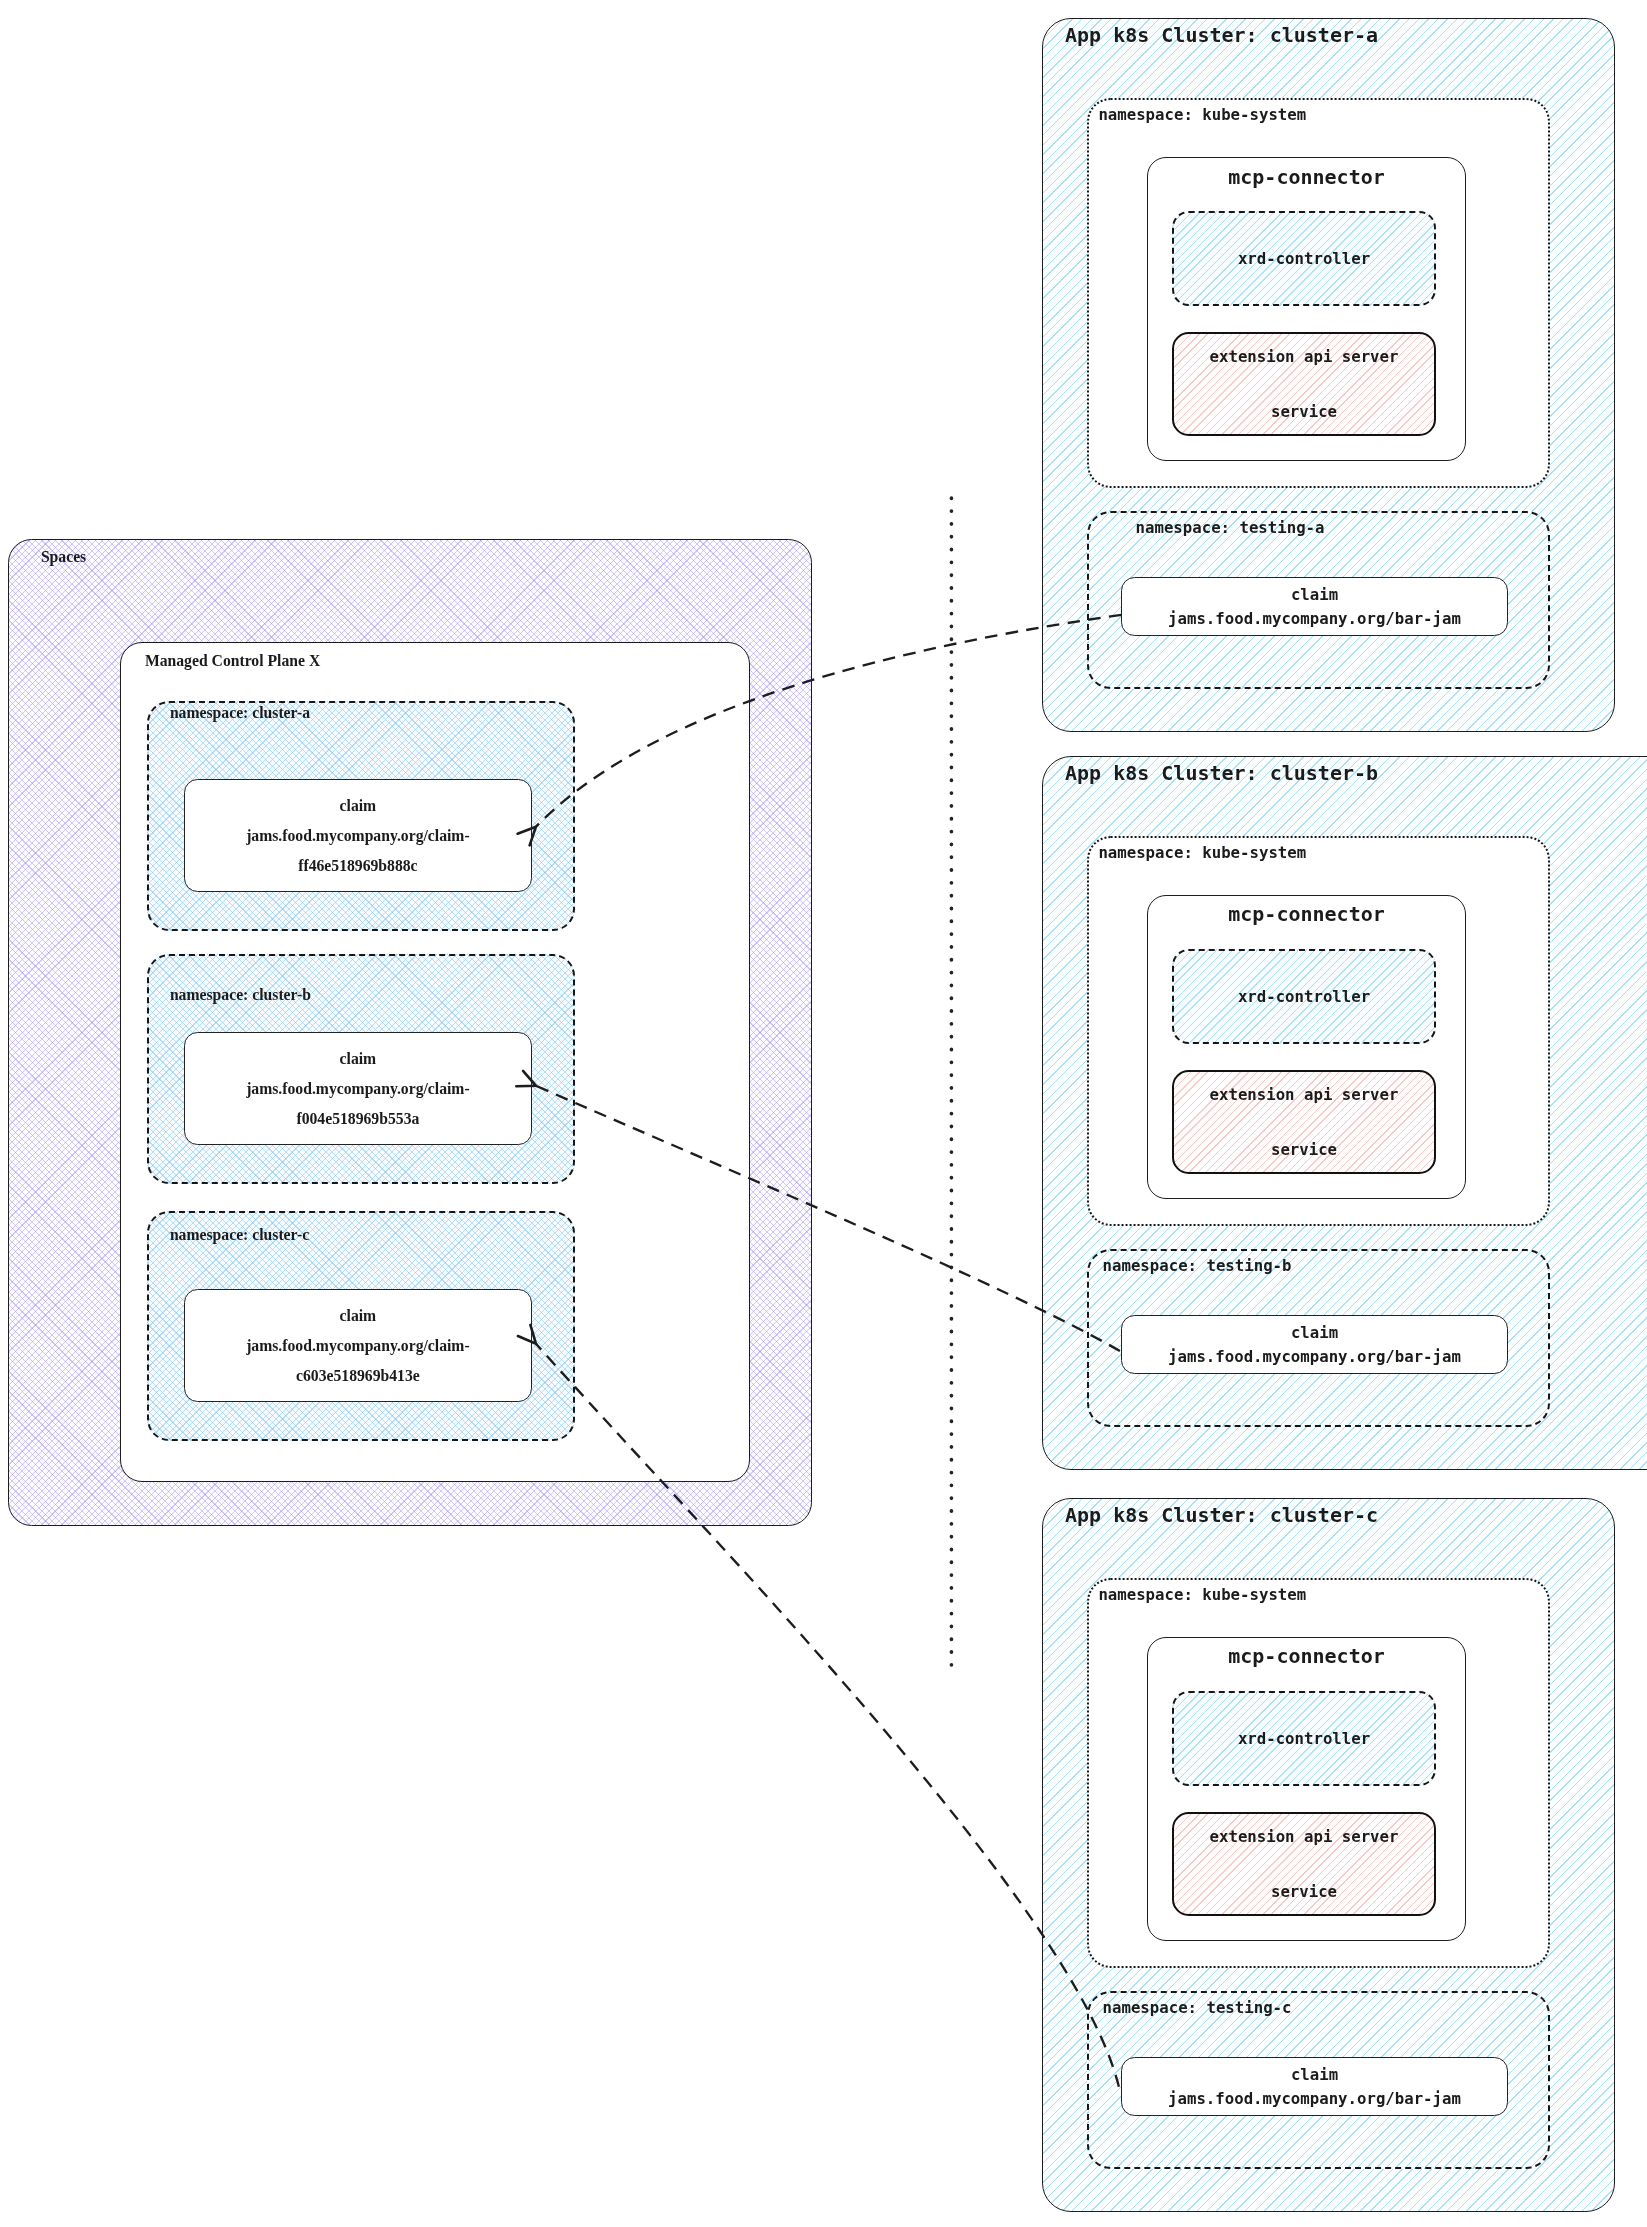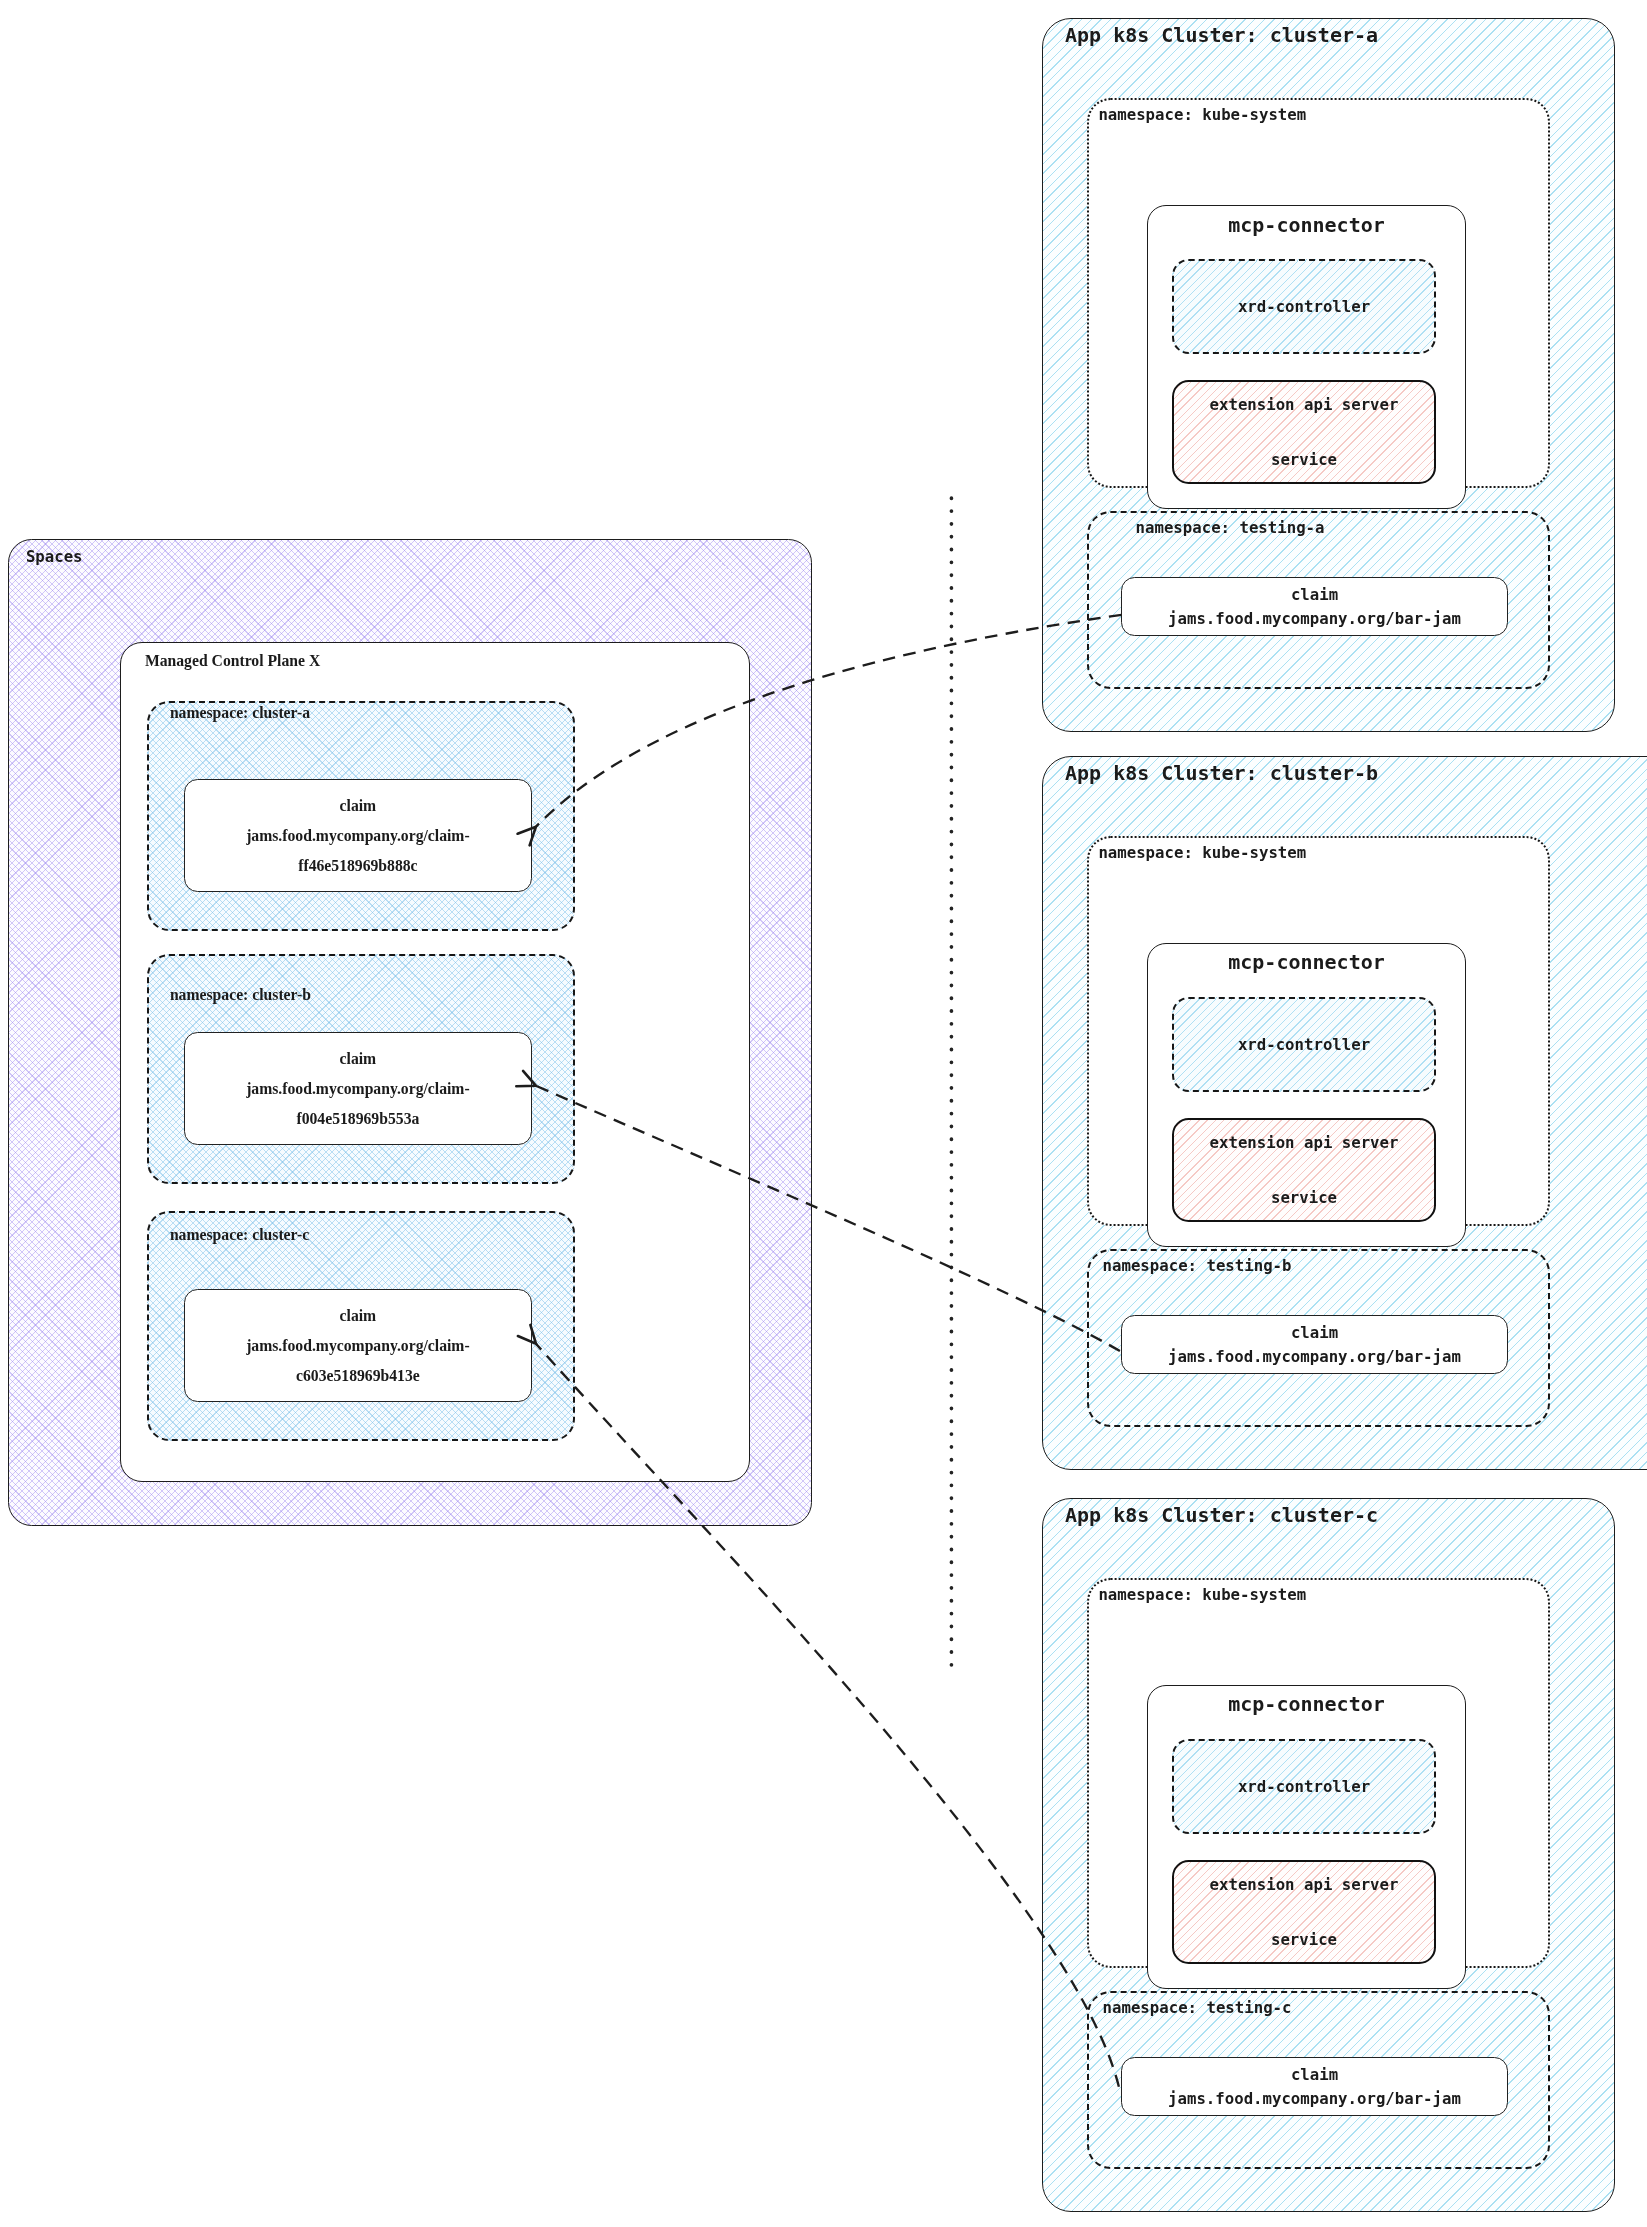--- a/index.html
+++ b/index.html
@@ -39,21 +39,21 @@
     background-color:#fcfbff;
     background-image:
       repeating-linear-gradient(45deg,  rgba(148,125,238,0.42) 0px, rgba(148,125,238,0.42) 0.8px, transparent 0.8px, transparent 4.7px),
       repeating-linear-gradient(135deg, rgba(148,125,238,0.42) 0px, rgba(148,125,238,0.42) 0.8px, transparent 0.8px, transparent 4.7px);
   }
 
   
   .cluster-box   { border:1.6px solid #1d1d1d; border-radius:29px; }
   .kube-ns       { border:2.1px dotted #161616; border-radius:23.6px; background:#ffffff; }
   .testing-ns    { border:2.1px dashed #161616; border-radius:23.6px; }
-  .mcp-box       { border:1.6px solid #1d1d1d; border-radius:19px; background:#ffffff;margin-top:48px; }
+  .mcp-box       { border:1.6px solid #1d1d1d; border-radius:19px; background:#ffffff; }
   .xrd-box       { border:2.1px dashed #161616; border-radius:16.7px; }
   .ext-box       { border:2.6px solid #111111; border-radius:16.7px;gap:32px; }
   .claim-box     { border:1.6px solid #222222; border-radius:13.6px; background:#ffffff; }
   .spaces-box    { border:1.6px solid #1d1d1d; border-radius:23.6px; }
   .mcpx-box      { border:1.6px solid #1d1d1d; border-radius:22px; background:#ffffff;font-family:Liberation Serif, serif; }
   .left-ns       { border:2.1px dashed #161616; border-radius:22px; }
 
   
   .t-title { font-size:20px; font-weight:700; white-space:nowrap; line-height:1.25; }
   .t-label { font-size:15.7px; font-weight:700; white-space:nowrap; line-height:1.25; }
@@ -66,21 +66,21 @@
   .node-line    { font-size:15.7px; font-weight:700; line-height:23px; white-space:nowrap; }
 
   svg.overlay { position:absolute; left:0; top:0; pointer-events:none; }
 </style>
 </head>
 <body>
 
 <div id="canvas">
 
   <div class="abs spaces-box hatch-purple-cross" style="left:7.9px; top:539px; width:804px; height:987px;">
-    <div class="abs t-label" style="left:17px; top:7.3px;">Spaces</div>
+    <div class="abs t-label" style="left:32px; top:7.3px;font-family:Liberation Serif, serif;">Spaces</div>
 
     <div class="abs mcpx-box" style="left:111px; top:102px; width:630px; height:840px;">
       <div class="abs t-label" style="left:24px; top:8.4px;">Managed Control Plane X</div>
 
       <div class="abs left-ns hatch-blue-cross" style="left:26px; top:58px; width:428px; height:230px;">
         <div class="abs t-label" style="left:21px; top:0;">namespace: cluster-a</div>
         <div class="abs claim-box center-stack" style="left:35px; top:76px; width:348px; height:113px;">
           <div class="claim-line-l">claim</div>
           <div class="claim-line-l">jams.food.mycompany.org/claim-</div>
           <div class="claim-line-l">ff46e518969b888c</div>

